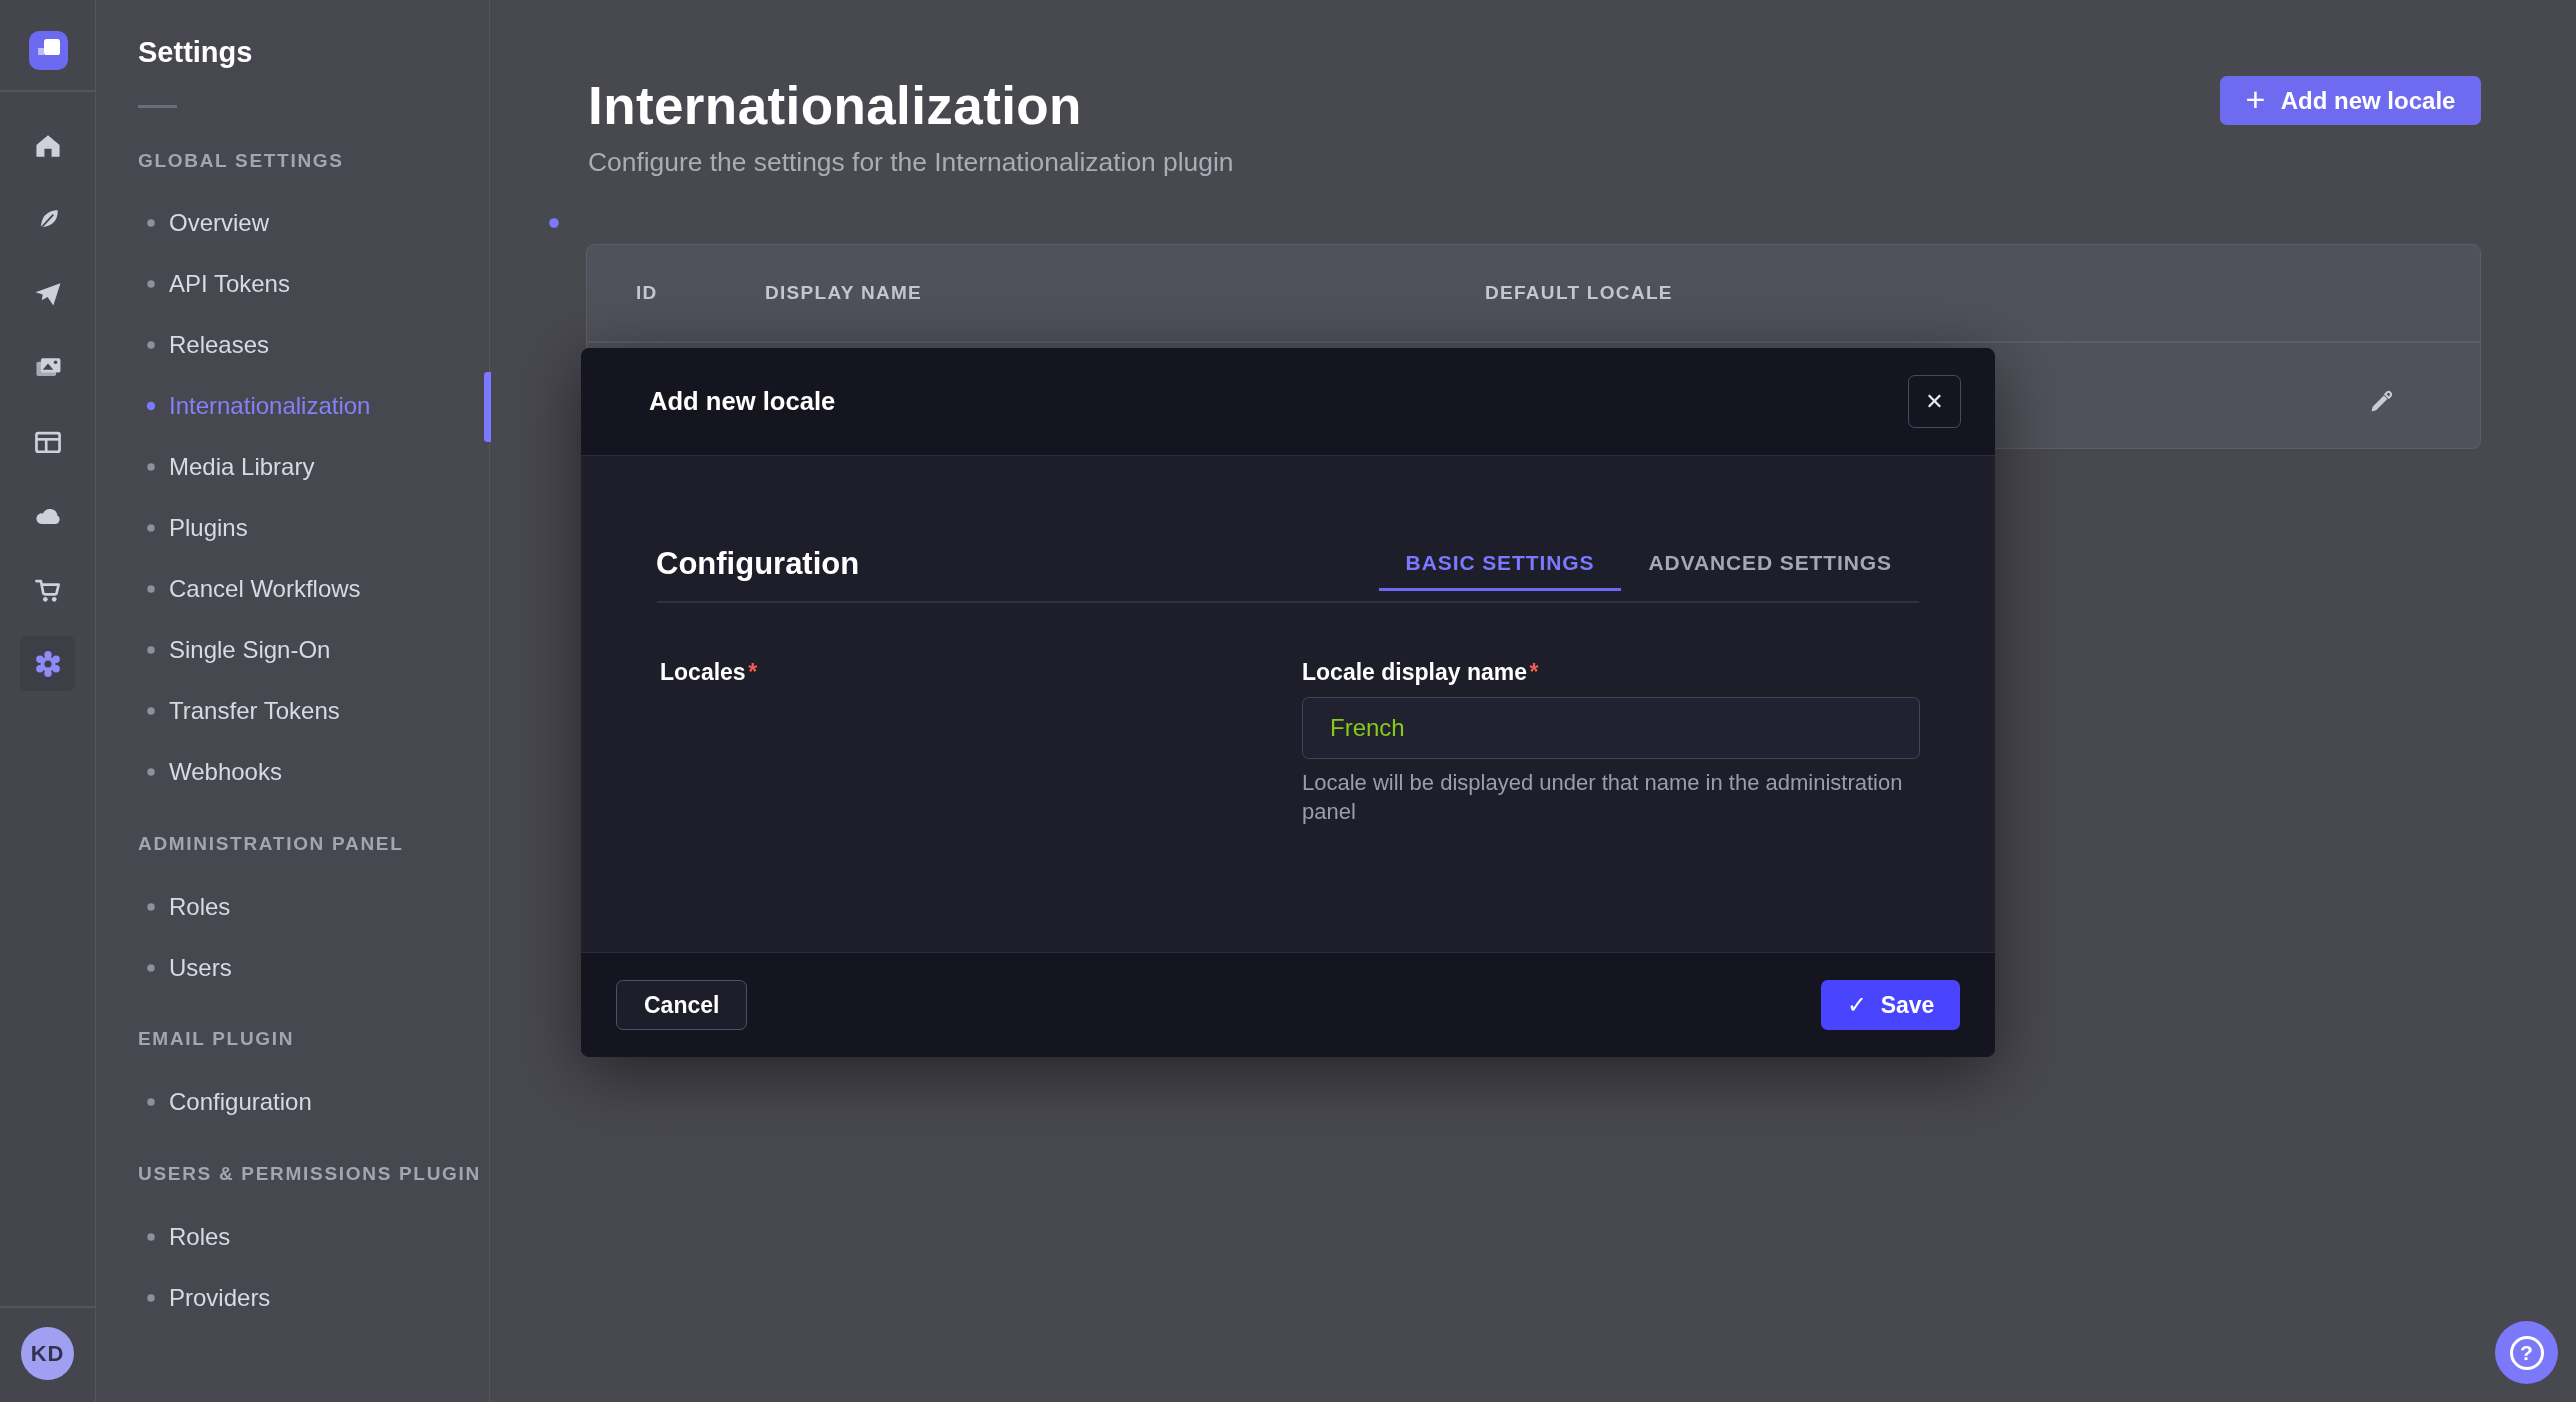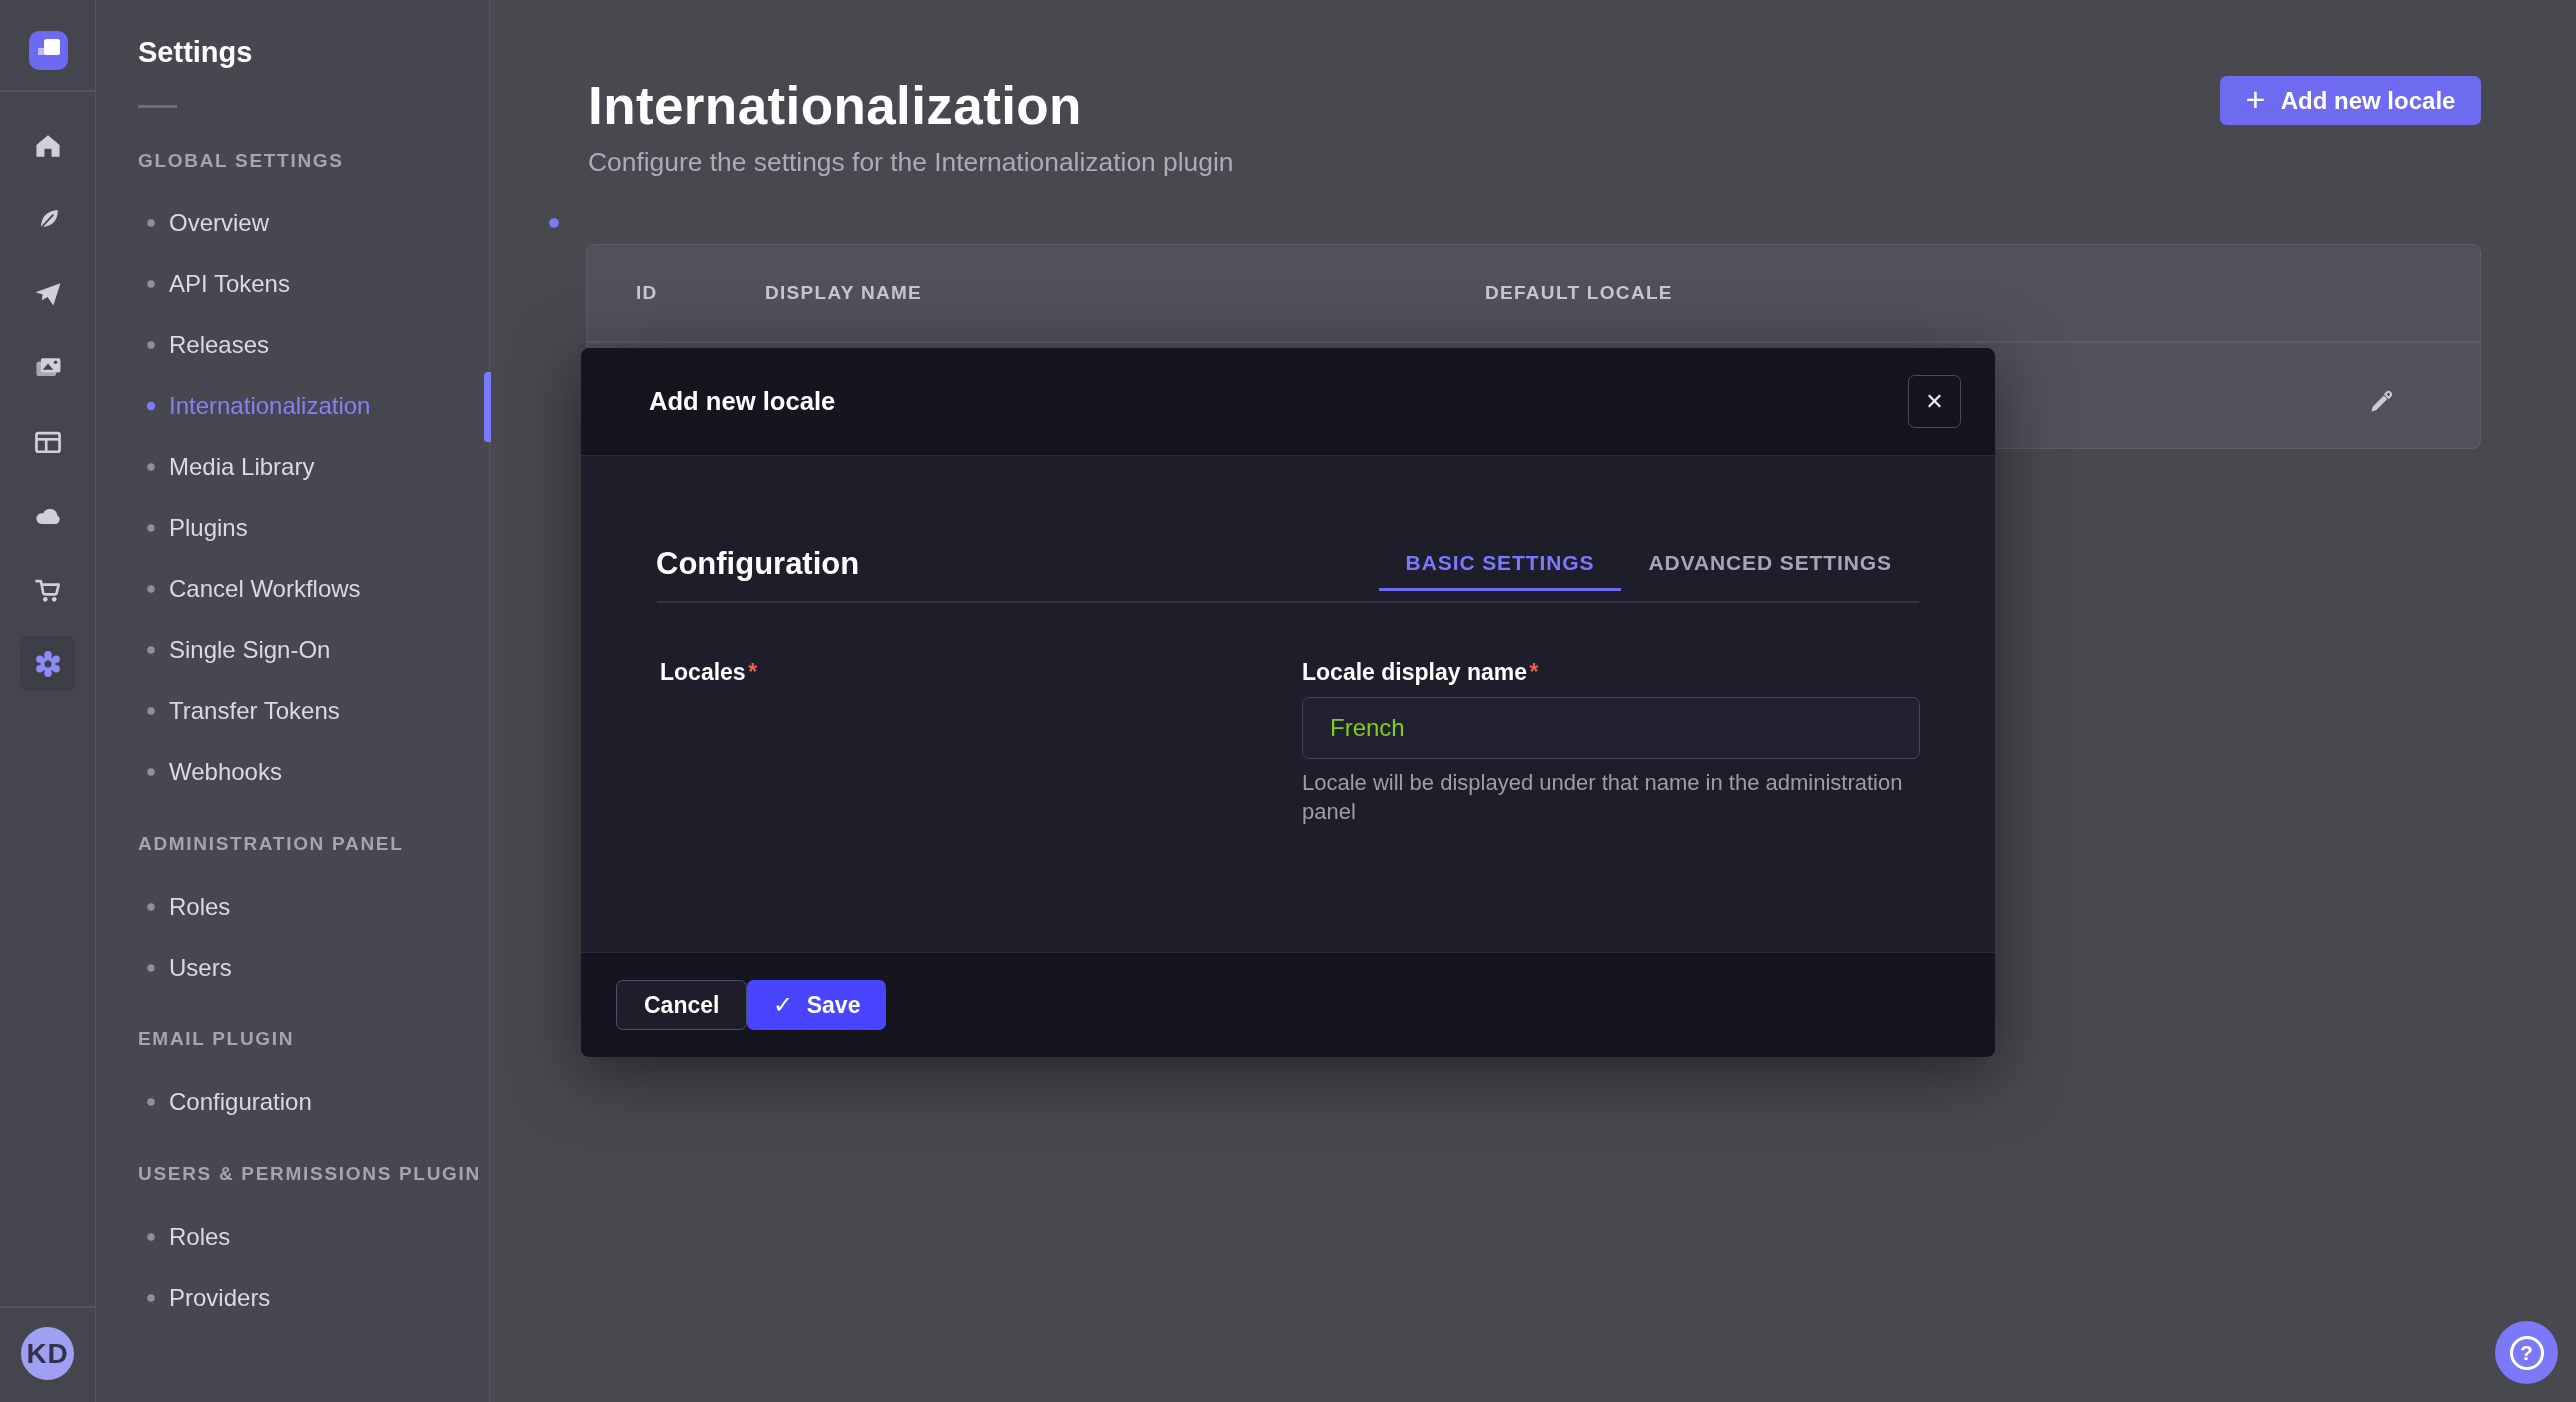--- a/index.html
+++ b/index.html
@@ -25,21 +25,21 @@
   .rail-divider { position:absolute; left:0; top:90px; width:96px; height:1.7px; background:#55555e; }
   .rail-divider-bottom { position:absolute; left:0; top:1306px; width:96px; height:1.7px; background:#55555e; }
   .rail-icon {
     position:absolute; left:20.4px; width:55px; height:55px;
     display:flex; align-items:center; justify-content:center; border-radius:6.8px;
   }
   .rail-icon svg { width:32px; height:32px; }
   .rail-icon.active { background:#3e3e47; }
   .avatar {
     position:absolute; left:21px; top:1327px; width:53px; height:53px; border-radius:50%;
-    background:#a0a0f2; color:#32324d; font-size:28px; font-weight:700;
+    background:#a0a0f2; color:#32324d; font-size:22px; font-weight:700;
     display:flex; align-items:center; justify-content:center; letter-spacing:0.9px; cursor:pointer;
   }
 
   
   .subnav {
     position:absolute; left:96px; top:0; width:394px; height:1402px;
     background:#47474f; border-right:1.7px solid #55555e; z-index:1;
   }
   .subnav-title { margin:34px 0 0 42px; font-size:29px; font-weight:700; color:#fff; line-height:37px; }
   .subnav-hr { margin:34px 0 0 42px; width:39px; height:2.6px; background:#6d6d78; border:none; }
@@ -129,21 +129,21 @@
   .text-input {
     position:absolute; left:721px; top:241px; width:618px; height:62px;
     background:#212131; border:1.7px solid #43435f; border-radius:6.8px;
     color:#84cc16; font-size:24px; font-family:inherit; padding:8px 27px; outline:none;
   }
   .helper-text { position:absolute; left:721px; top:312px; width:630px; font-size:22px; line-height:29px; color:#9d9da9; }
 
   .modal-footer {
     position:relative; height:105px; background:#15151f;
     border-radius:0 0 8.5px 8.5px; border-top:1.7px solid #2b2b3b;
-    display:flex; align-items:center; padding:0 35px;
+    display:flex; align-items:center; justify-content:space-between; padding:0 35px;
   }
   .cancel-btn {
     height:50px; padding:0 27px; background:#1e1e2b; border:1.7px solid #4f4f6d;
     border-radius:6.8px; color:#fff; font-size:23px; font-weight:600; font-family:inherit; cursor:pointer;
   }
   .save-btn {
     height:50px; padding:0 25.6px; background:#4945ff; border:none; border-radius:6.8px;
     color:#fff; font-size:23px; font-weight:600; font-family:inherit; cursor:pointer;
     display:flex; align-items:center; gap:13.6px;
   }

